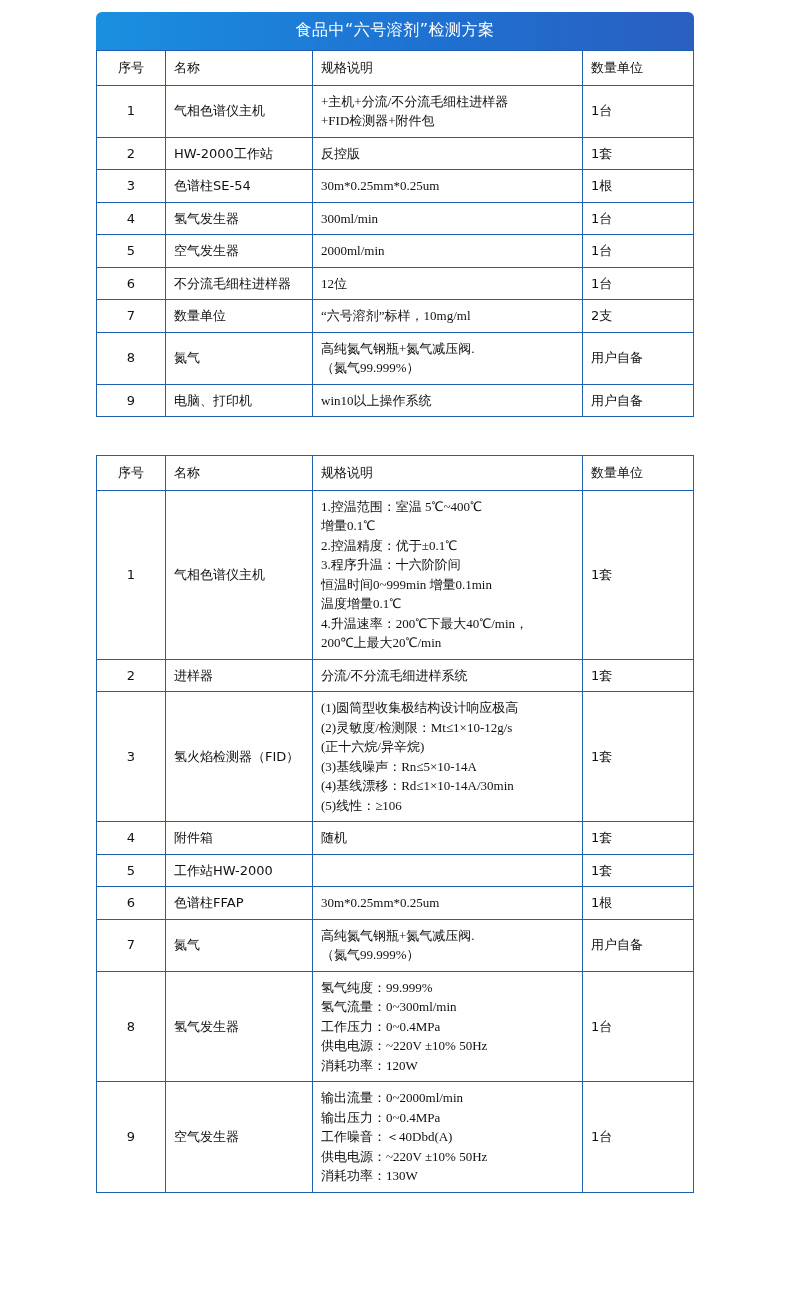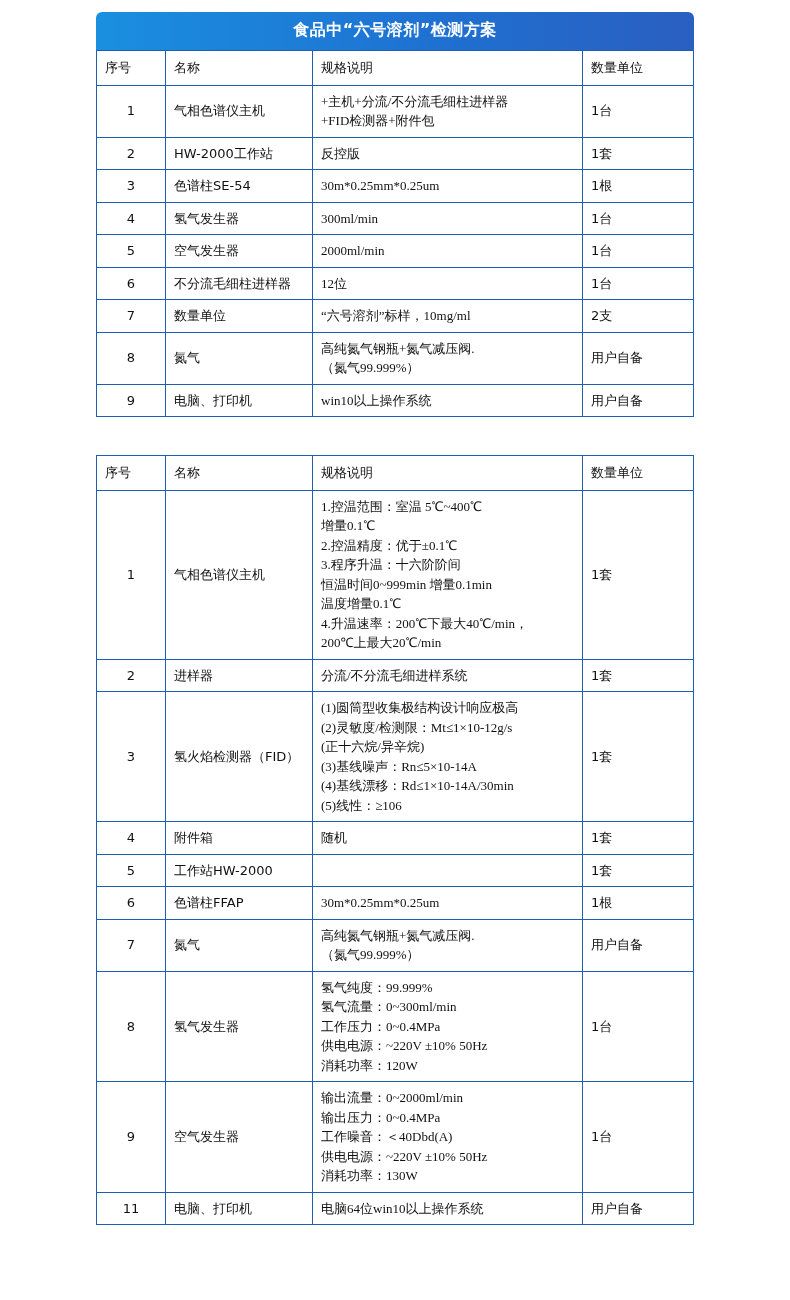--- a/index.html
+++ b/index.html
@@ -18,21 +18,21 @@
     box-sizing: border-box;
     padding: 12px 96px 0 96px;
   }
   .table-block {
     margin-bottom: 38px;
   }
   .tbl-title {
     background: linear-gradient(to right, #1a8fe0 0%, #1f6fd0 60%, #2a5fc0 100%);
     color: #ffffff;
     font-size: 16px;
-    font-weight: bold;
+    font-weight: normal;
     text-align: center;
     padding: 8px 0 9px 0;
     border-radius: 6px 6px 0 0;
     letter-spacing: 0.5px;
   }
   table {
     border-collapse: collapse;
     width: 100%;
     table-layout: fixed;
   }
@@ -47,21 +47,21 @@
   .col-no { width: 52px; text-align: center; }
   .col-name { width: 130px; }
   .col-spec { }
   .col-unit { width: 94px; }
   tr.head td {
     font-weight: normal;
     font-size: 13px;
     padding-top: 7px;
     padding-bottom: 7px;
   }
-  tr.head td.col-no { text-align: left; }
+  tr.head td.col-no { text-align: center; }
   td.center { text-align: center; }
   .multi { white-space: pre-line; font-family: Liberation Serif, serif; }
 </style>
 </head>
 <body>
 
 <div class="page">
 
   <div class="table-block">
     <div class="tbl-title">食品中“六号溶剂”检测方案</div>
@@ -210,23 +210,17 @@
         <tr>
           <td class="col-no center">9</td>
           <td class="col-name">空气发生器</td>
           <td class="col-spec multi">输出流量：0~2000ml/min
 输出压力：0~0.4MPa
 工作噪音：＜40Dbd(A)
 供电电源：~220V ±10% 50Hz
 消耗功率：130W</td>
           <td class="col-unit">1台</td>
         </tr>
-        <tr>
-          <td class="col-no center">11</td>
-          <td class="col-name">电脑、打印机</td>
-          <td class="col-spec multi">电脑64位win10以上操作系统</td>
-          <td class="col-unit">用户自备</td>
-        </tr>
       </tbody>
     </table>
   </div>
 
 </div>
 
 </body></html>

